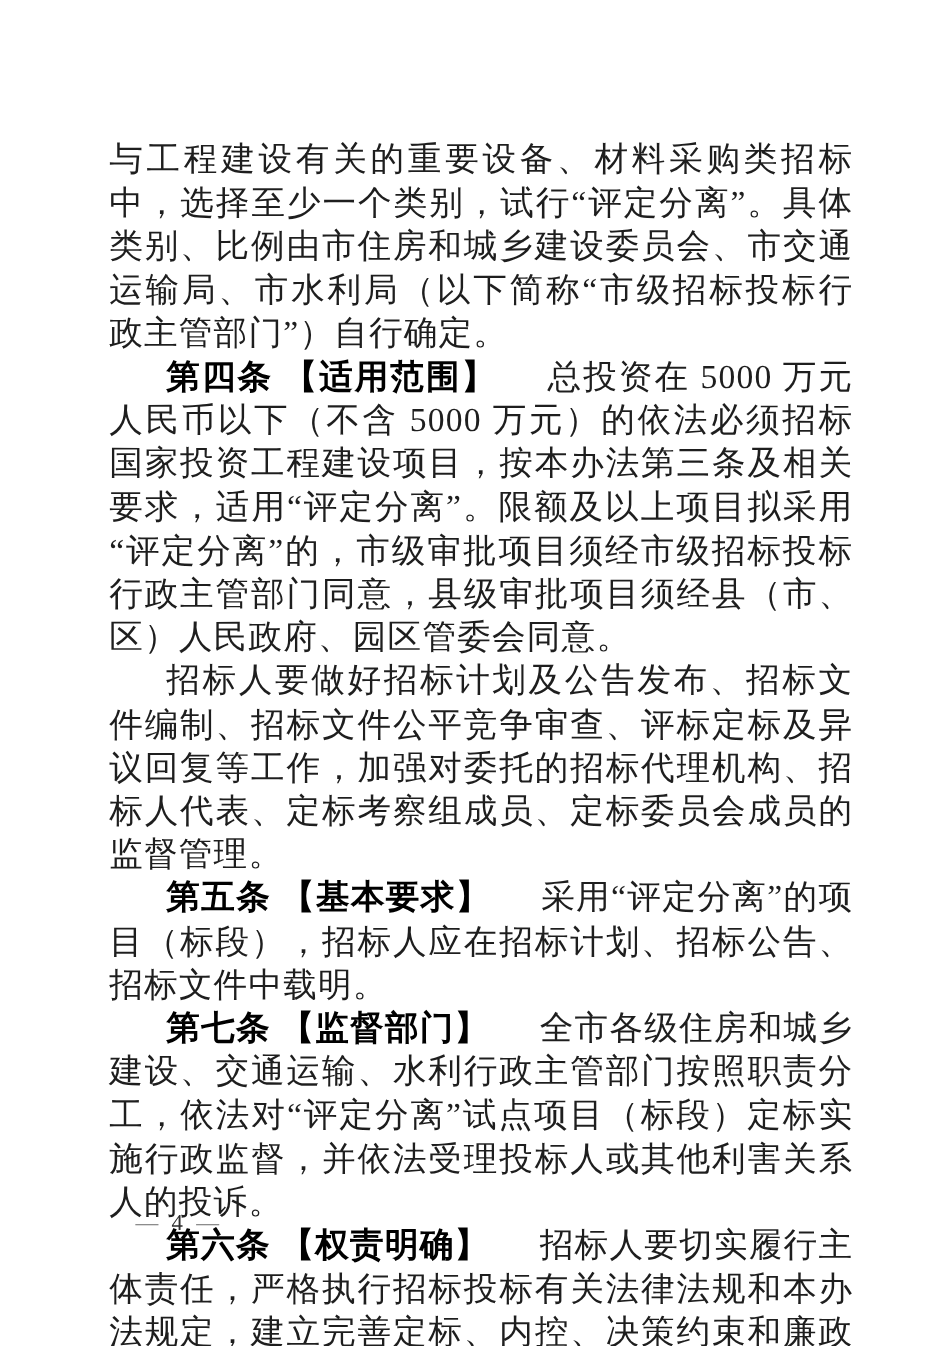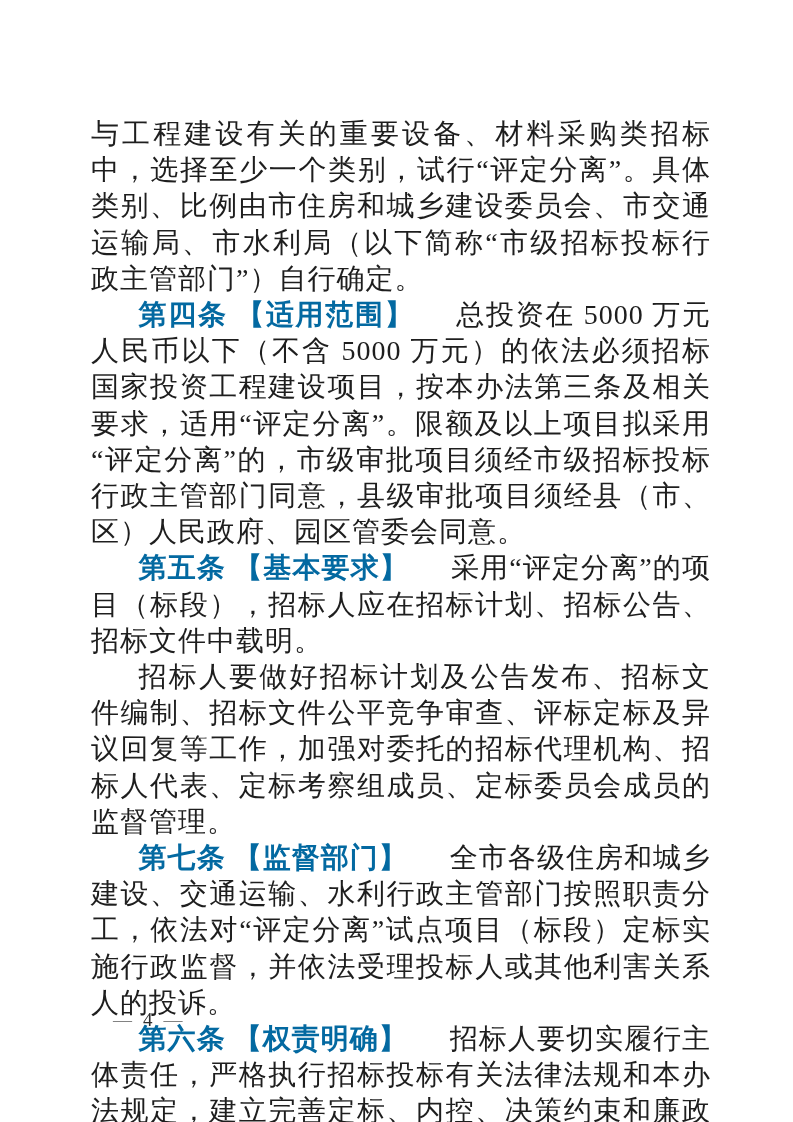--- a/index.html
+++ b/index.html
@@ -29,21 +29,21 @@
   .para {
     margin: 0;
     padding: 0;
     text-indent: 1.7em;
   }
   .para.no-indent {
     text-indent: 0;
   }
   .article-heading {
     font-weight: 700;
-    color: #0369a1;
+    color: #000000;
     margin-right: 1.5em;
   }
   .footer {
     position: absolute;
     left: 113px;
     top: 1008px;
     font-size: 19px;
     line-height: 24px;
     letter-spacing: 0;
     white-space: nowrap;
@@ -60,23 +60,23 @@
 <body>
 
 <div class="page">
 
   <div class="content">
 
     <p class="para no-indent"><span>与工程建设有关的重要设备、材料采购类招标中，选择至少一个类别，试行“评定分离”。具体类别、比例由市住房和城乡建设委员会、市交通运输局、市水利局（以下简称“市级招标投标行政主管部门”）自行确定。</span></p>
 
     <p class="para"><span class="article-heading">第四条 【适用范围】</span><span>总投资在 5000 万元人民币以下（不含 5000 万元）的依法必须招标国家投资工程建设项目，按本办法第三条及相关要求，适用“评定分离”。限额及以上项目拟采用“评定分离”的，市级审批项目须经市级招标投标行政主管部门同意，县级审批项目须经县（市、区）人民政府、园区管委会同意。</span></p>
 
+    <p class="para"><span>招标人要做好招标计划及公告发布、招标文件编制、招标文件公平竞争审查、评标定标及异议回复等工作，加强对委托的招标代理机构、招标人代表、定标考察组成员、定标委员会成员的监督管理。</span></p>
+
     <p class="para"><span class="article-heading">第五条 【基本要求】</span><span>采用“评定分离”的项目（标段），招标人应在招标计划、招标公告、招标文件中载明。</span></p>
-
-    <p class="para"><span>招标人要做好招标计划及公告发布、招标文件编制、招标文件公平竞争审查、评标定标及异议回复等工作，加强对委托的招标代理机构、招标人代表、定标考察组成员、定标委员会成员的监督管理。</span></p>
 
     <p class="para"><span class="article-heading">第七条 【监督部门】</span><span>全市各级住房和城乡建设、交通运输、水利行政主管部门按照职责分工，依法对“评定分离”试点项目（标段）定标实施行政监督，并依法受理投标人或其他利害关系人的投诉。</span></p>
 
     <p class="para"><span class="article-heading">第六条 【权责明确】</span><span>招标人要切实履行主体责任，严格执行招标投标有关法律法规和本办法规定，建立完善定标、内控、决策约束和廉政风险防控等制度机制。招标人的法定代表人或主要负责人是招标活动的第一责任人。</span></p>
 
   </div>
 
   <div class="footer"><span class="dash">—</span><span class="num">4</span><span class="dash">—</span></div>
 
 </div>

